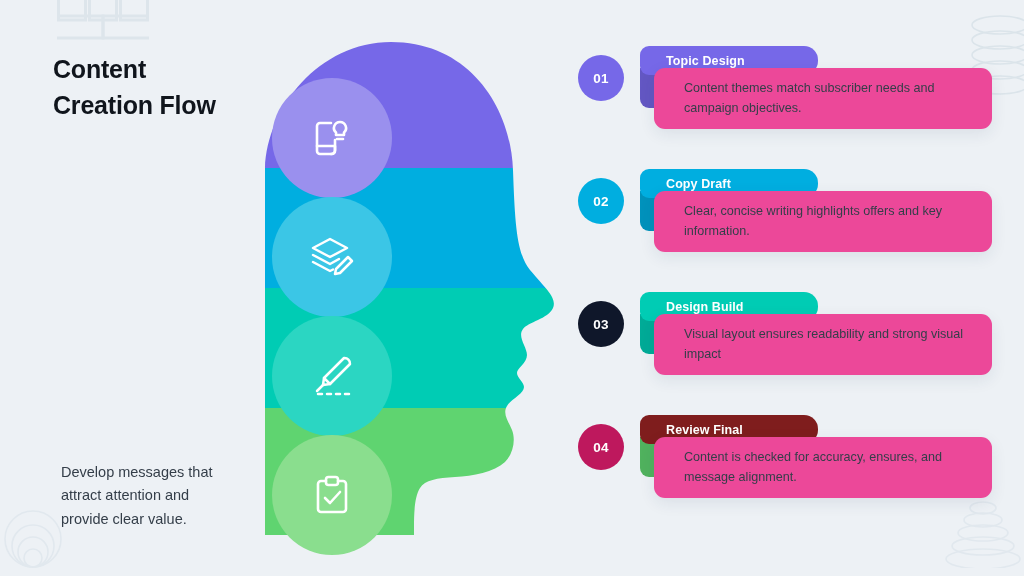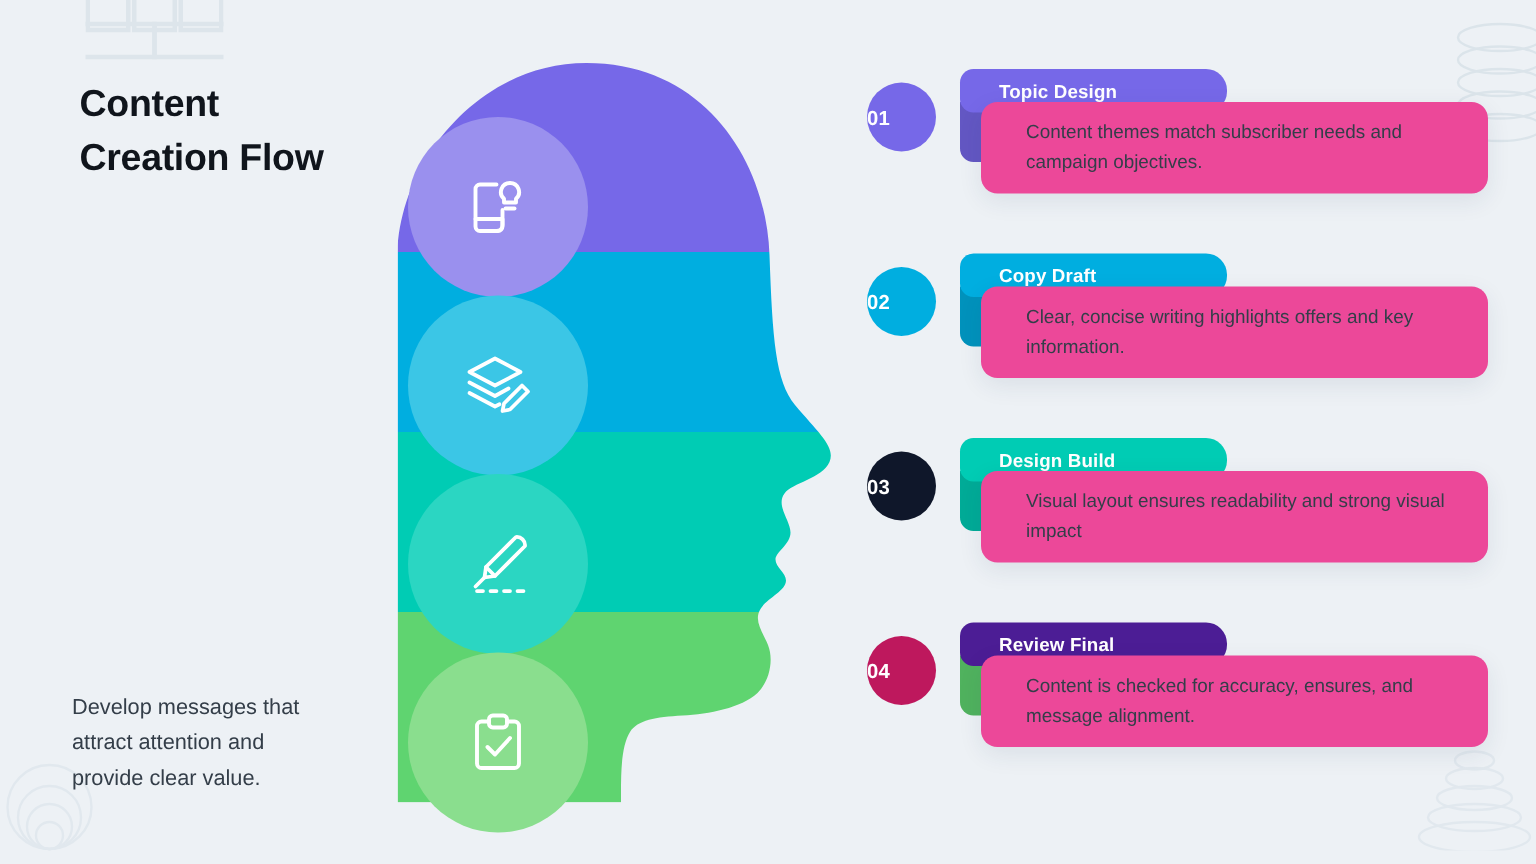--- a/index.html
+++ b/index.html
@@ -19,38 +19,38 @@
   #deco-rings-bl{left:2px;bottom:2px;}
 
   
   #title{
     position:absolute;left:53px;top:52px;
     font-size:25px;font-weight:bold;line-height:1.42;
     color:#10151c;letter-spacing:-0.2px;
     white-space:pre-line;
   }
   #lead{
-    position:absolute;left:48px;top:461px;width:190px;
+    position:absolute;left:61px;top:461px;width:190px;
     font-size:14.5px;line-height:1.62;color:#343e49;
     white-space:pre-line;
   }
 
   
   #head-graphic{position:absolute;left:265px;top:30px;width:310px;height:505px;}
   #head-graphic svg{display:block;}
 
   .icon-circle{position:absolute;border-radius:50%;display:flex;align-items:center;justify-content:center;}
   .icon-circle svg{display:block;}
 
   
   #steps{position:absolute;left:578px;top:46px;width:420px;height:500px;}
   .step{position:absolute;left:0;width:420px;height:102px;}
   .step-num{
     position:absolute;left:0;top:9px;width:46px;height:46px;border-radius:50%;
-    display:flex;align-items:center;justify-content:flex-start;
+    display:flex;align-items:center;justify-content:center;
     color:#ffffff;font-size:13.5px;font-weight:bold;letter-spacing:.2px;
   }
   .step-body{position:absolute;left:62px;top:0;width:352px;height:102px;}
   .pill{
     position:absolute;left:0;top:0;height:29px;min-width:130px;
     border-radius:9px 14px 14px 9px;
     display:inline-flex;align-items:center;
     padding:0 22px 0 26px;
     color:#ffffff;font-size:12.5px;font-weight:bold;letter-spacing:.1px;
     white-space:nowrap;z-index:2;
@@ -240,21 +240,21 @@
         </div>
       </div>
     </div>
 
     <div class="step" style="top:369px;">
       <div class="step-num" style="background:#be185d;">
         <span>04</span>
       </div>
       <div class="step-body">
         <div class="tab" style="background:#5FD470;"></div>
-        <div class="pill" style="background:#4c1d95;">
+        <div class="pill" style="background:#7f1d1d;">
           <span>Review Final</span>
         </div>
         <div class="card">
           <div class="card-text">Content is checked for accuracy, ensures, and message alignment.</div>
         </div>
       </div>
     </div>
 
   </div>
 </div>

